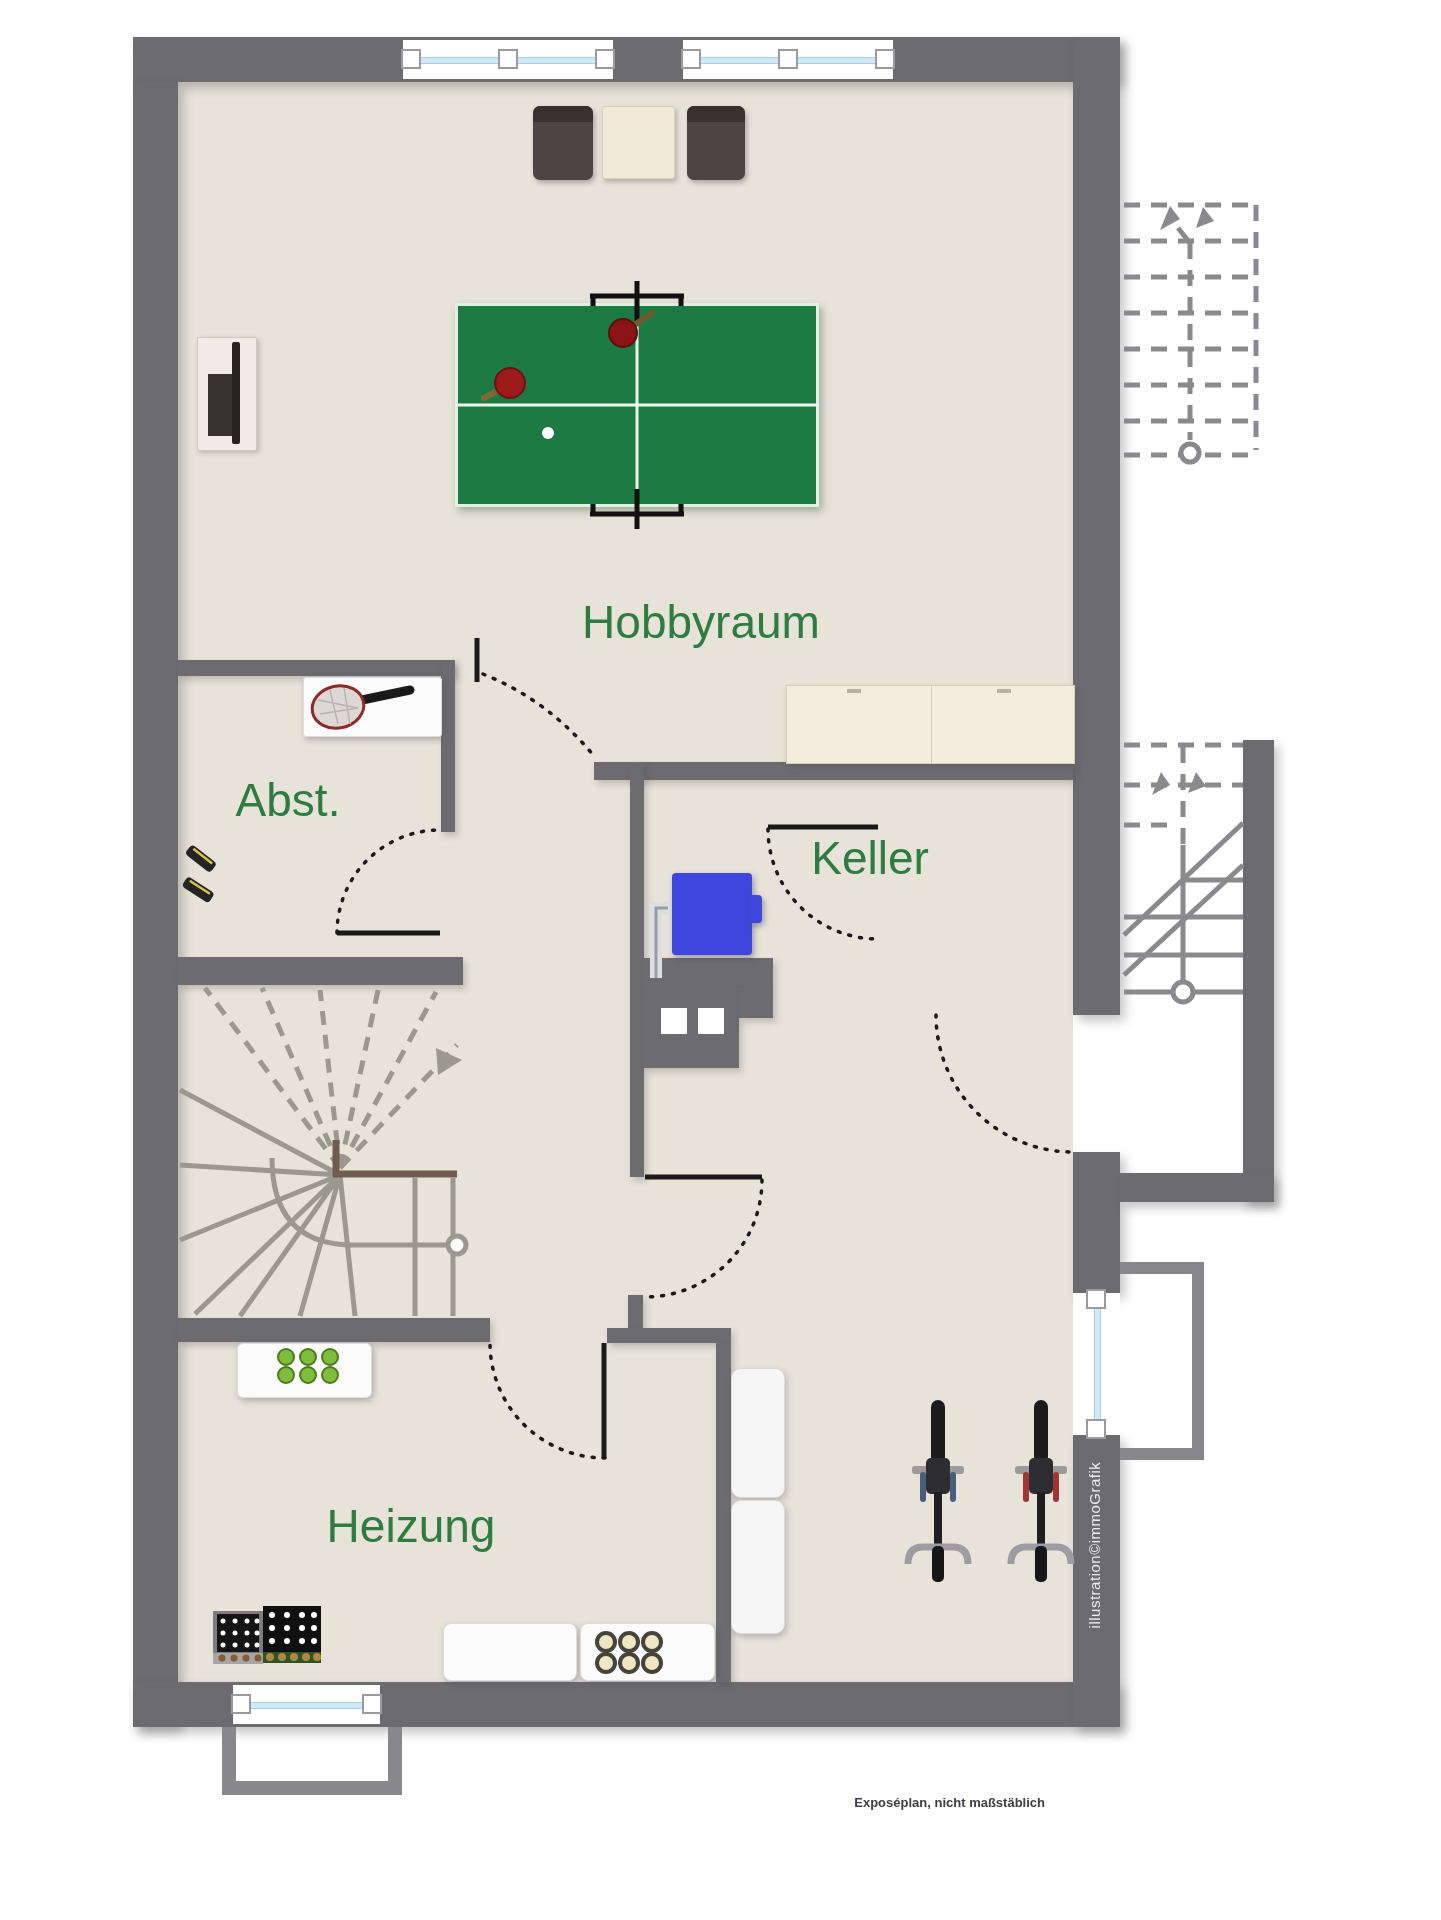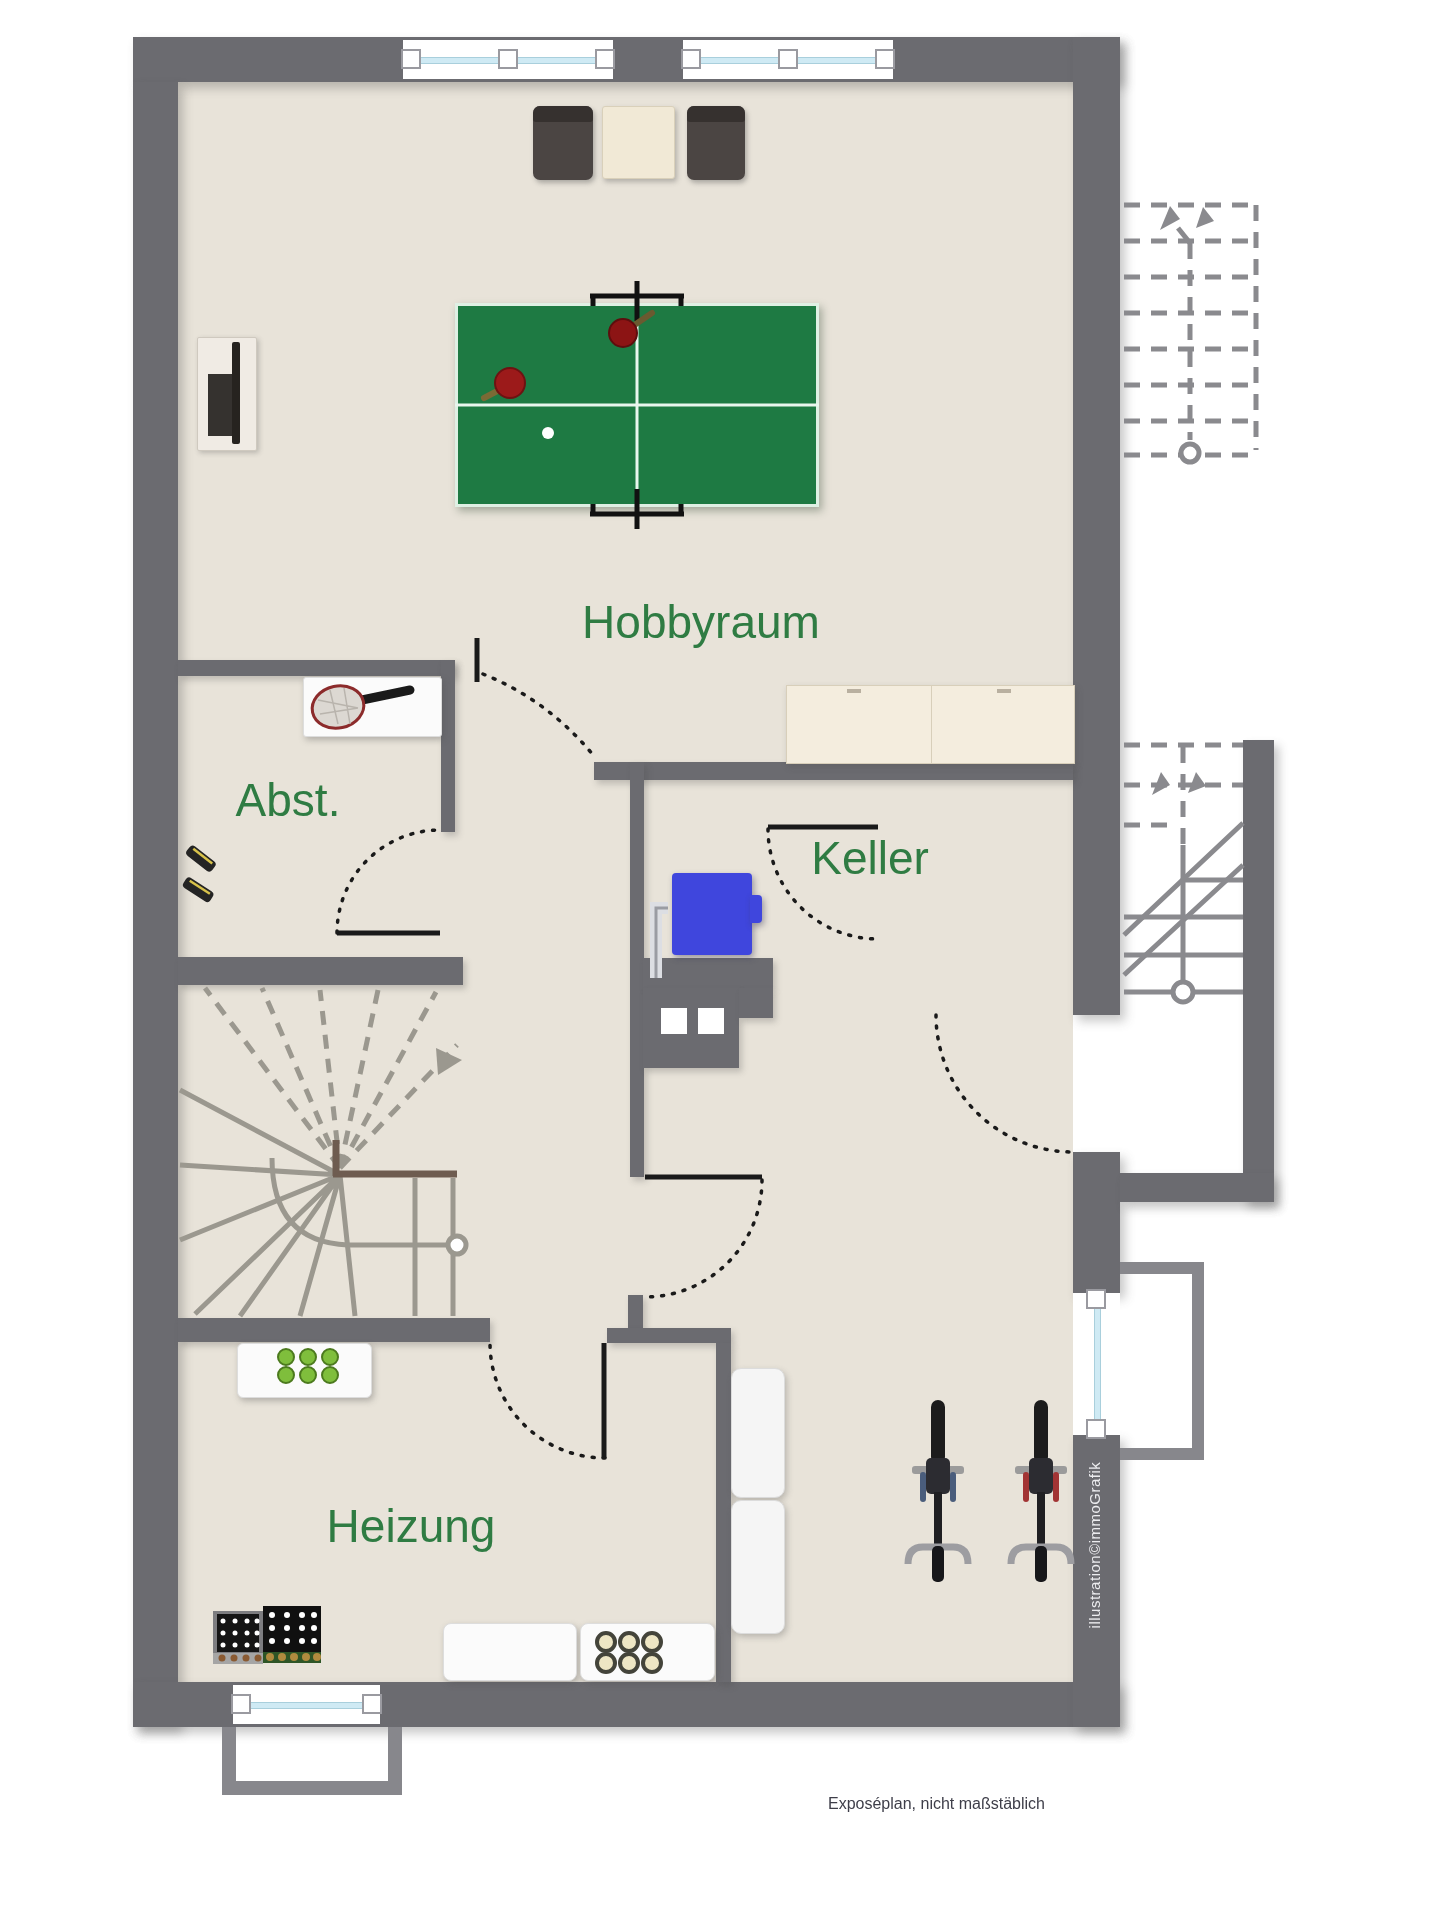--- a/index.html
+++ b/index.html
@@ -9,21 +9,21 @@
   .w{position:absolute;background:var(--c-wall,#6b6b70);}
   .w.ext{box-shadow:5px 6px 10px rgba(70,70,70,.30);}
   .w.int{box-shadow:3px 4px 6px rgba(70,70,70,.25);}
   .winh{position:absolute;background:var(--c-window_frame,#fff);}
   .glass-h{position:absolute;left:2px;right:2px;top:17px;height:5px;background:var(--c-window_glass,#cfeaf4);border-top:1px solid #a9cfdc;border-bottom:1px solid #a9cfdc;}
   .glass-v{position:absolute;top:2px;bottom:2px;left:21px;width:5px;background:var(--c-window_glass,#cfeaf4);border-left:1px solid #a9cfdc;border-right:1px solid #a9cfdc;}
   .sq{position:absolute;width:20px;height:20px;background:#fff;border:2px solid #9a9aa0;box-sizing:border-box;}
   .room-label{position:absolute;transform:translate(-50%,-50%);font-size:46px;line-height:1;
               color:var(--c-label_green,#2f7c43);white-space:nowrap;}
   .overlay{position:absolute;left:0;top:0;pointer-events:none;}
-  .footer-note{position:absolute;right:396px;top:1795px;font-size:16px;font-weight:400;
+  .footer-note{position:absolute;right:396px;top:1795px;font-size:13px;font-weight:700;
                color:var(--c-footer_text,#3e3e49);white-space:nowrap;text-align:center;}
   .credit{position:absolute;left:1094px;top:1545px;transform:translate(-50%,-50%) rotate(-90deg);
           font-size:15px;color:var(--c-credit_text,#ececef);white-space:nowrap;letter-spacing:.5px;}
   .shelf{position:absolute;background:#fbfbfb;border:1px solid #ddd;border-radius:6px;box-shadow:2px 3px 6px rgba(80,80,80,.35);}
   .box{position:absolute;background:#f5f5f5;border:1px solid #dcdcdc;border-radius:10px;box-shadow:2px 3px 6px rgba(80,80,80,.3);}
   .chair{position:absolute;background:var(--c-chair_dark,#4b4543);border-radius:7px;box-shadow:2px 3px 5px rgba(80,80,80,.4);}
   .chair .back{position:absolute;left:0;right:0;top:0;height:16px;background:#36312f;border-radius:7px 7px 3px 3px;}
   .sidetable{position:absolute;background:#f1e9d6;border:1px solid #d9d0ba;border-radius:3px;box-shadow:2px 3px 5px rgba(80,80,80,.35);}
   .cabinet{position:absolute;background:var(--c-cabinet_cream,#f4edde);border:1px solid #d8cfba;box-shadow:2px 3px 6px rgba(80,80,80,.3);}
   .cabinet .div{position:absolute;top:0;bottom:0;left:50%;width:1px;background:#d8cfba;}

